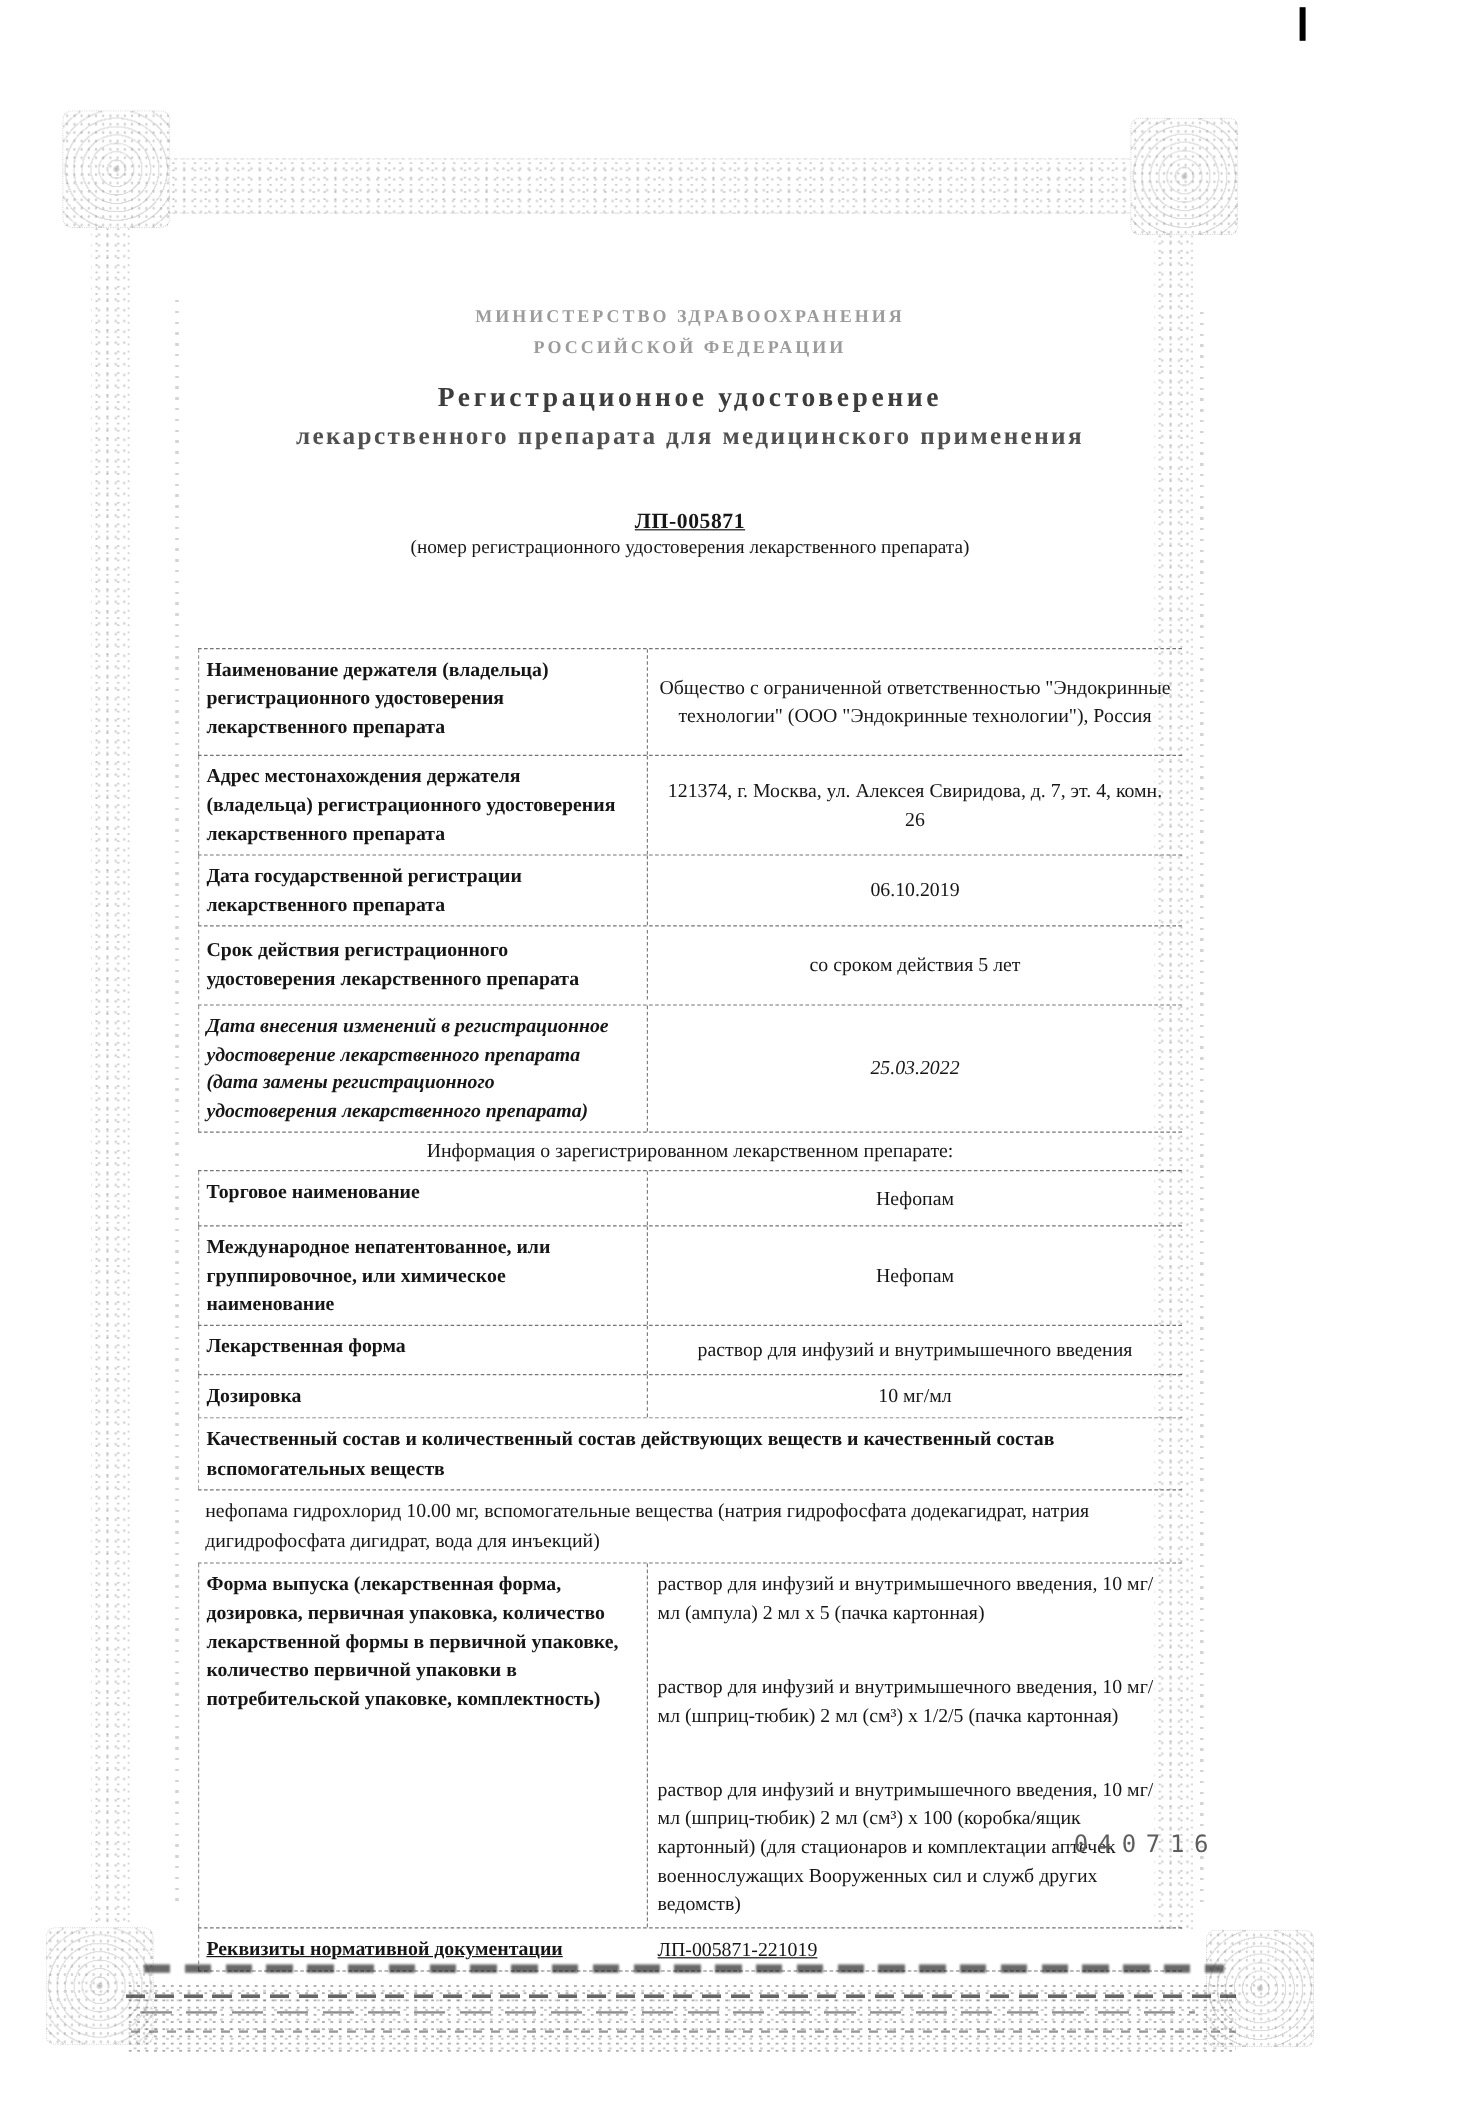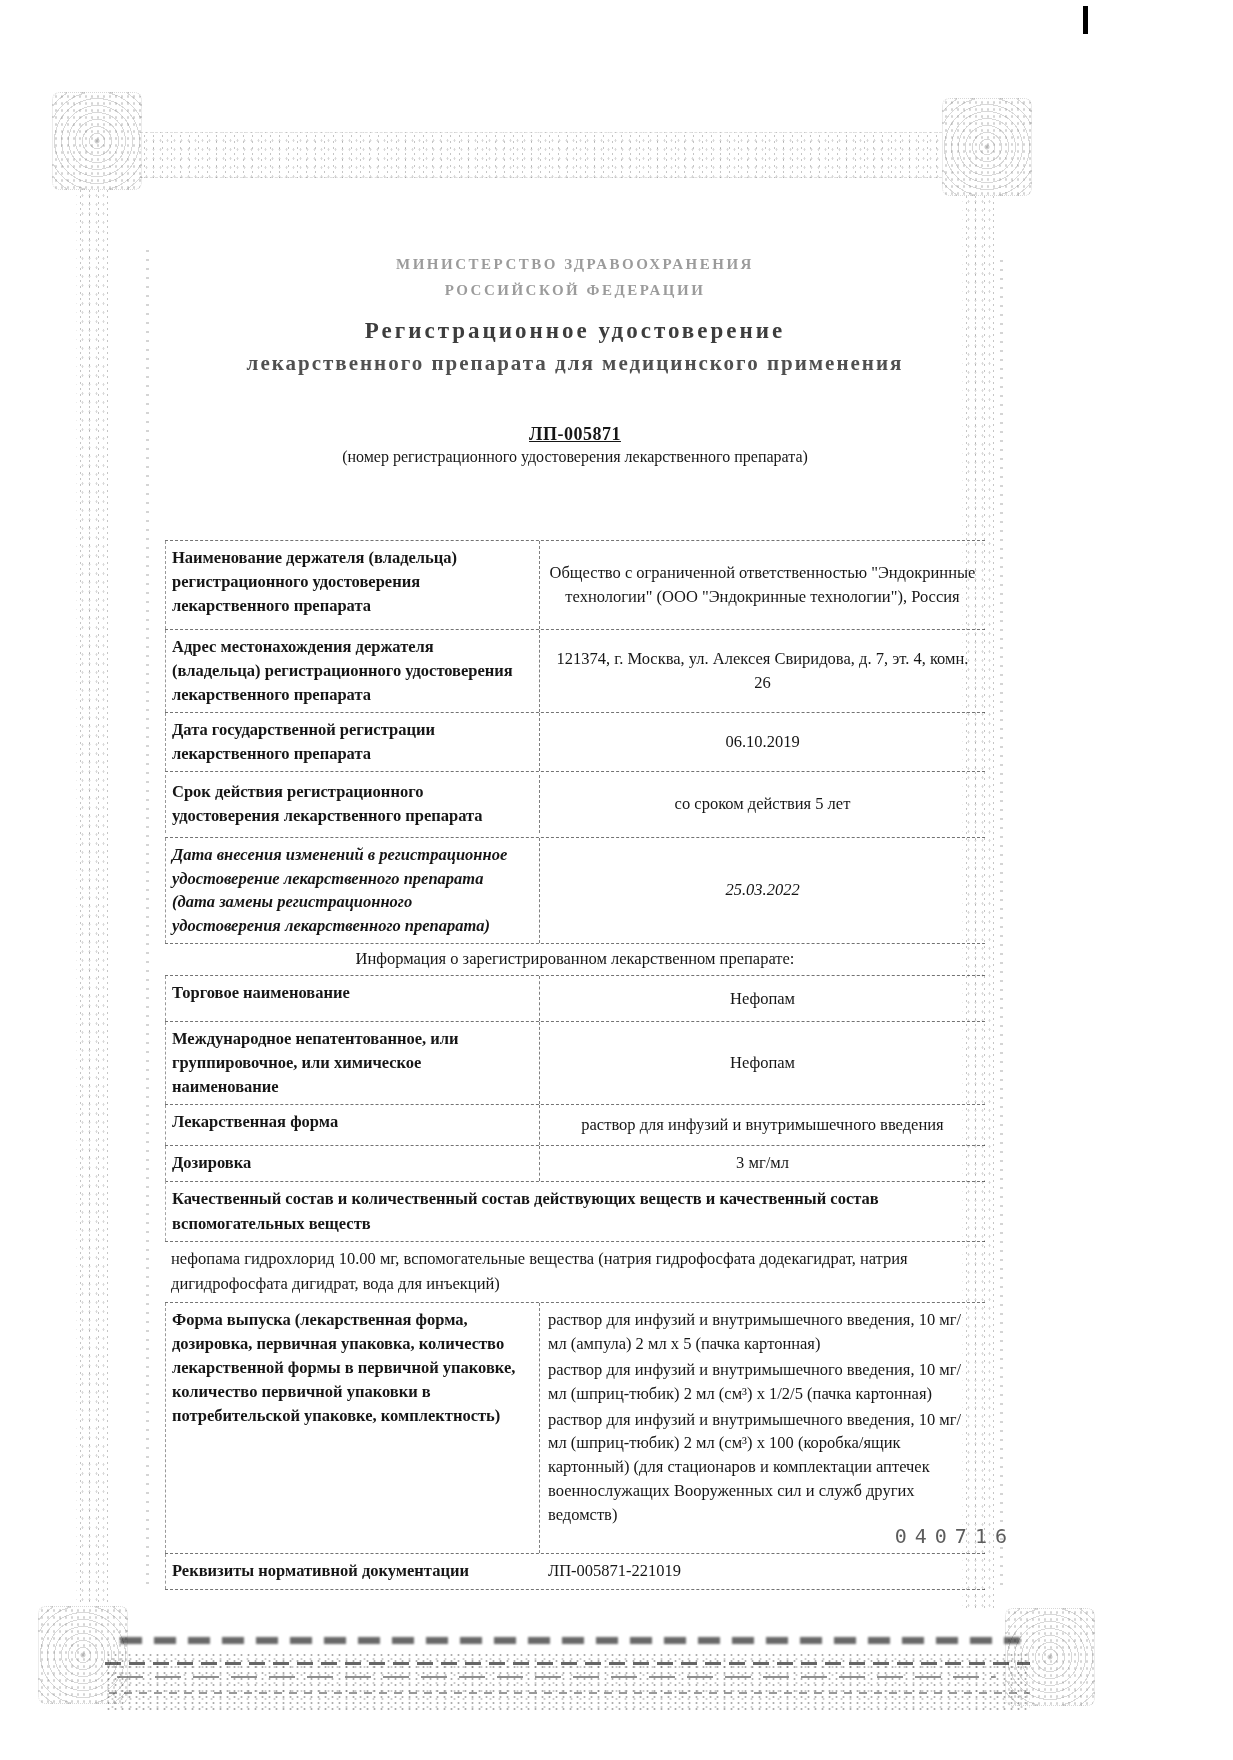--- a/index.html
+++ b/index.html
@@ -55,30 +55,30 @@
   .reg-caption{font-size:16px;margin-top:3px;}
   
   .doc-table{position:absolute;top:540px;width:100%;}
   .row{display:flex;border-top:1.5px dashed rgba(0,0,0,.55);}
   .row.last{border-bottom:1.5px dashed rgba(0,0,0,.55);}
   .cell-l{width:375px;box-sizing:border-box;padding:5px 14px 5px 6px;
     border-left:1.5px dashed rgba(0,0,0,.4);border-right:1.5px dashed rgba(0,0,0,.5);
     font-weight:bold;font-size:16.5px;line-height:1.45;}
   .cell-r{flex:1;box-sizing:border-box;padding:5px 8px;font-size:16.5px;line-height:1.45;
     display:flex;flex-direction:column;justify-content:center;text-align:center;}
-  .cell-r.left-align{text-align:left;justify-content:flex-start;}
+  .cell-r.left-align{text-align:left;justify-content:flex-start;gap:36px;}
   .fullrow{border-top:1.5px dashed rgba(0,0,0,.55);padding:5px 6px;font-size:16.5px;line-height:1.5;
     border-left:1.5px dashed rgba(0,0,0,.35);}
   .fullrow.center{text-align:center;border-left:none;padding:3px 6px;}
   .fullrow.bold{font-weight:bold;}
   .release-line{margin-bottom:2px;}
   .min-h1{min-height:88px;} .min-h2{min-height:75px;} .min-h3{min-height:55px;}
   .min-h4{min-height:65px;align-items:center;} .min-h5{min-height:105px;font-style:italic;} .min-h6{min-height:45px;}
   .min-h7{min-height:75px;} .min-h8{min-height:40px;} .min-h9{min-height:35px;}
-  .min-h10{min-height:250px;} .min-h11{min-height:35px;}
+  .min-h10{min-height:250px;} .min-h11{min-height:35px;text-decoration:underline;}
   
   .stamp{position:absolute;top:1524px;right:218px;font-family:"DejaVu Sans Mono", monospace;
     font-size:20px;letter-spacing:8px;color:#5d5d5d;filter:blur(.3px);}
   
   .edge-dots{position:absolute;width:3px;opacity:.25;
     background:repeating-linear-gradient(180deg, #555 0 2px, transparent 2px 9px);}
 </style>
 </head>
 <body>
 
@@ -151,21 +151,21 @@
       <div class="cell-r">Нефопам</div>
     </div>
 
     <div class="row min-h8">
       <div class="cell-l">Лекарственная форма</div>
       <div class="cell-r">раствор для инфузий и внутримышечного введения</div>
     </div>
 
     <div class="row min-h9">
       <div class="cell-l">Дозировка</div>
-      <div class="cell-r">3 мг/мл</div>
+      <div class="cell-r">10 мг/мл</div>
     </div>
 
     <div class="fullrow bold">Качественный состав и количественный состав действующих веществ и качественный состав вспомогательных веществ</div>
 
     <div class="fullrow" style="border-left:none;">нефопама гидрохлорид 10.00 мг, вспомогательные вещества (натрия гидрофосфата додекагидрат, натрия дигидрофосфата дигидрат, вода для инъекций)</div>
 
     <div class="row min-h10">
       <div class="cell-l">Форма выпуска (лекарственная форма, дозировка, первичная упаковка, количество лекарственной формы в первичной упаковке, количество первичной упаковки в потребительской упаковке, комплектность)</div>
       <div class="cell-r left-align">
         <div class="release-line">раствор для инфузий и внутримышечного введения, 10 мг/мл (ампула) 2 мл х 5 (пачка картонная)</div>

